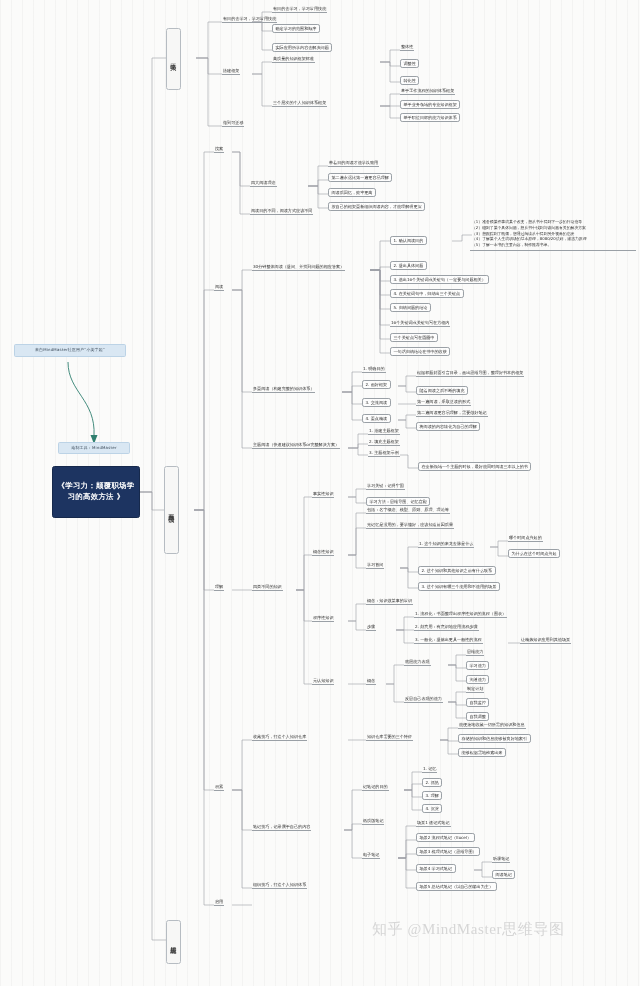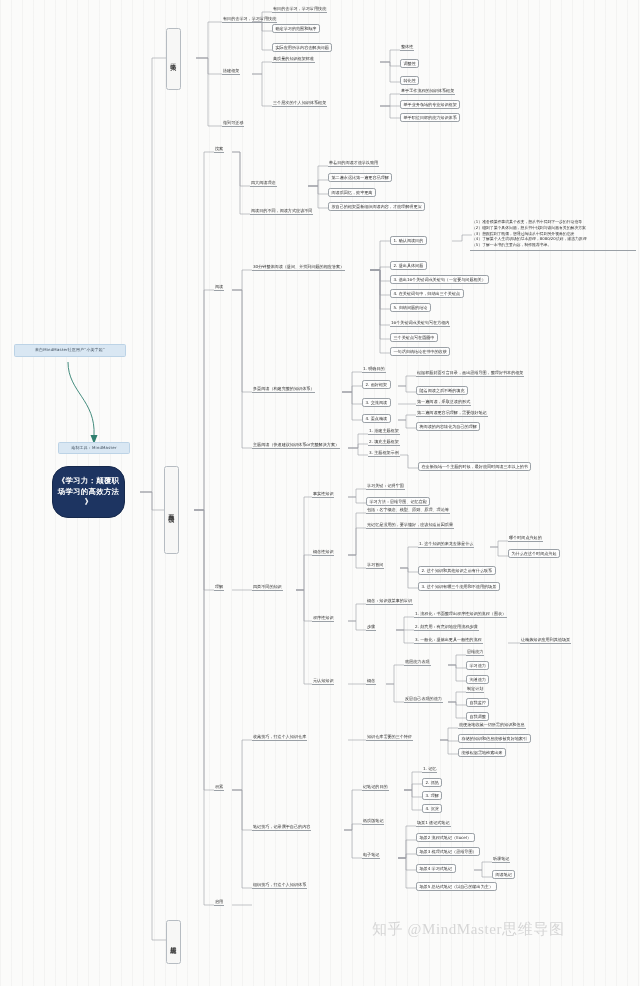--- a/index.html
+++ b/index.html
@@ -244,21 +244,21 @@
 
     <g fill="none" stroke="#2f7f6f" stroke-width="0.9">
       <path d="M68 362 C 68 392, 96 400, 94 436"></path>
     </g>
     <polygon points="94,444 90.5,435 97.5,435" fill="#2f7f6f"></polygon>
   </svg>
 
   <div class="node callout" style="left:14px;top:344px;width:112px;height:13px;">来自MindMaster社区用户“小美学姐”</div>
   <div class="node callout" style="left:58px;top:442px;width:72px;height:12px;">绘制工具：MindMaster</div>
 
-  <div class="node root" style="left:52px;top:466px;width:73px;height:52px;border-radius:16px;">《学习力：颠覆职场学习的高效方法 》</div>
+  <div class="node root" style="left:52px;top:466px;width:88px;height:52px;">《学习力：颠覆职场学习的高效方法 》</div>
 
   <div class="node cap" style="left:166px;top:28px;width:15px;height:62px;">三大策略</div>
   <div class="node cap" style="left:164px;top:466px;width:15px;height:88px;">五类学习技巧</div>
   <div class="node cap" style="left:166px;top:920px;width:15px;height:44px;">技能应用</div>
 
   <div class="node leaf" style="left:222px;top:16px;">有目的去学习，学习常用技能</div>
   <div class="node leaf" style="left:222px;top:68px;">搭建框架</div>
   <div class="node leaf" style="left:222px;top:120px;">做到可迁移</div>
 
   <div class="node leaf" style="left:272px;top:6px;">有目的去学习，学习常用技能</div>

